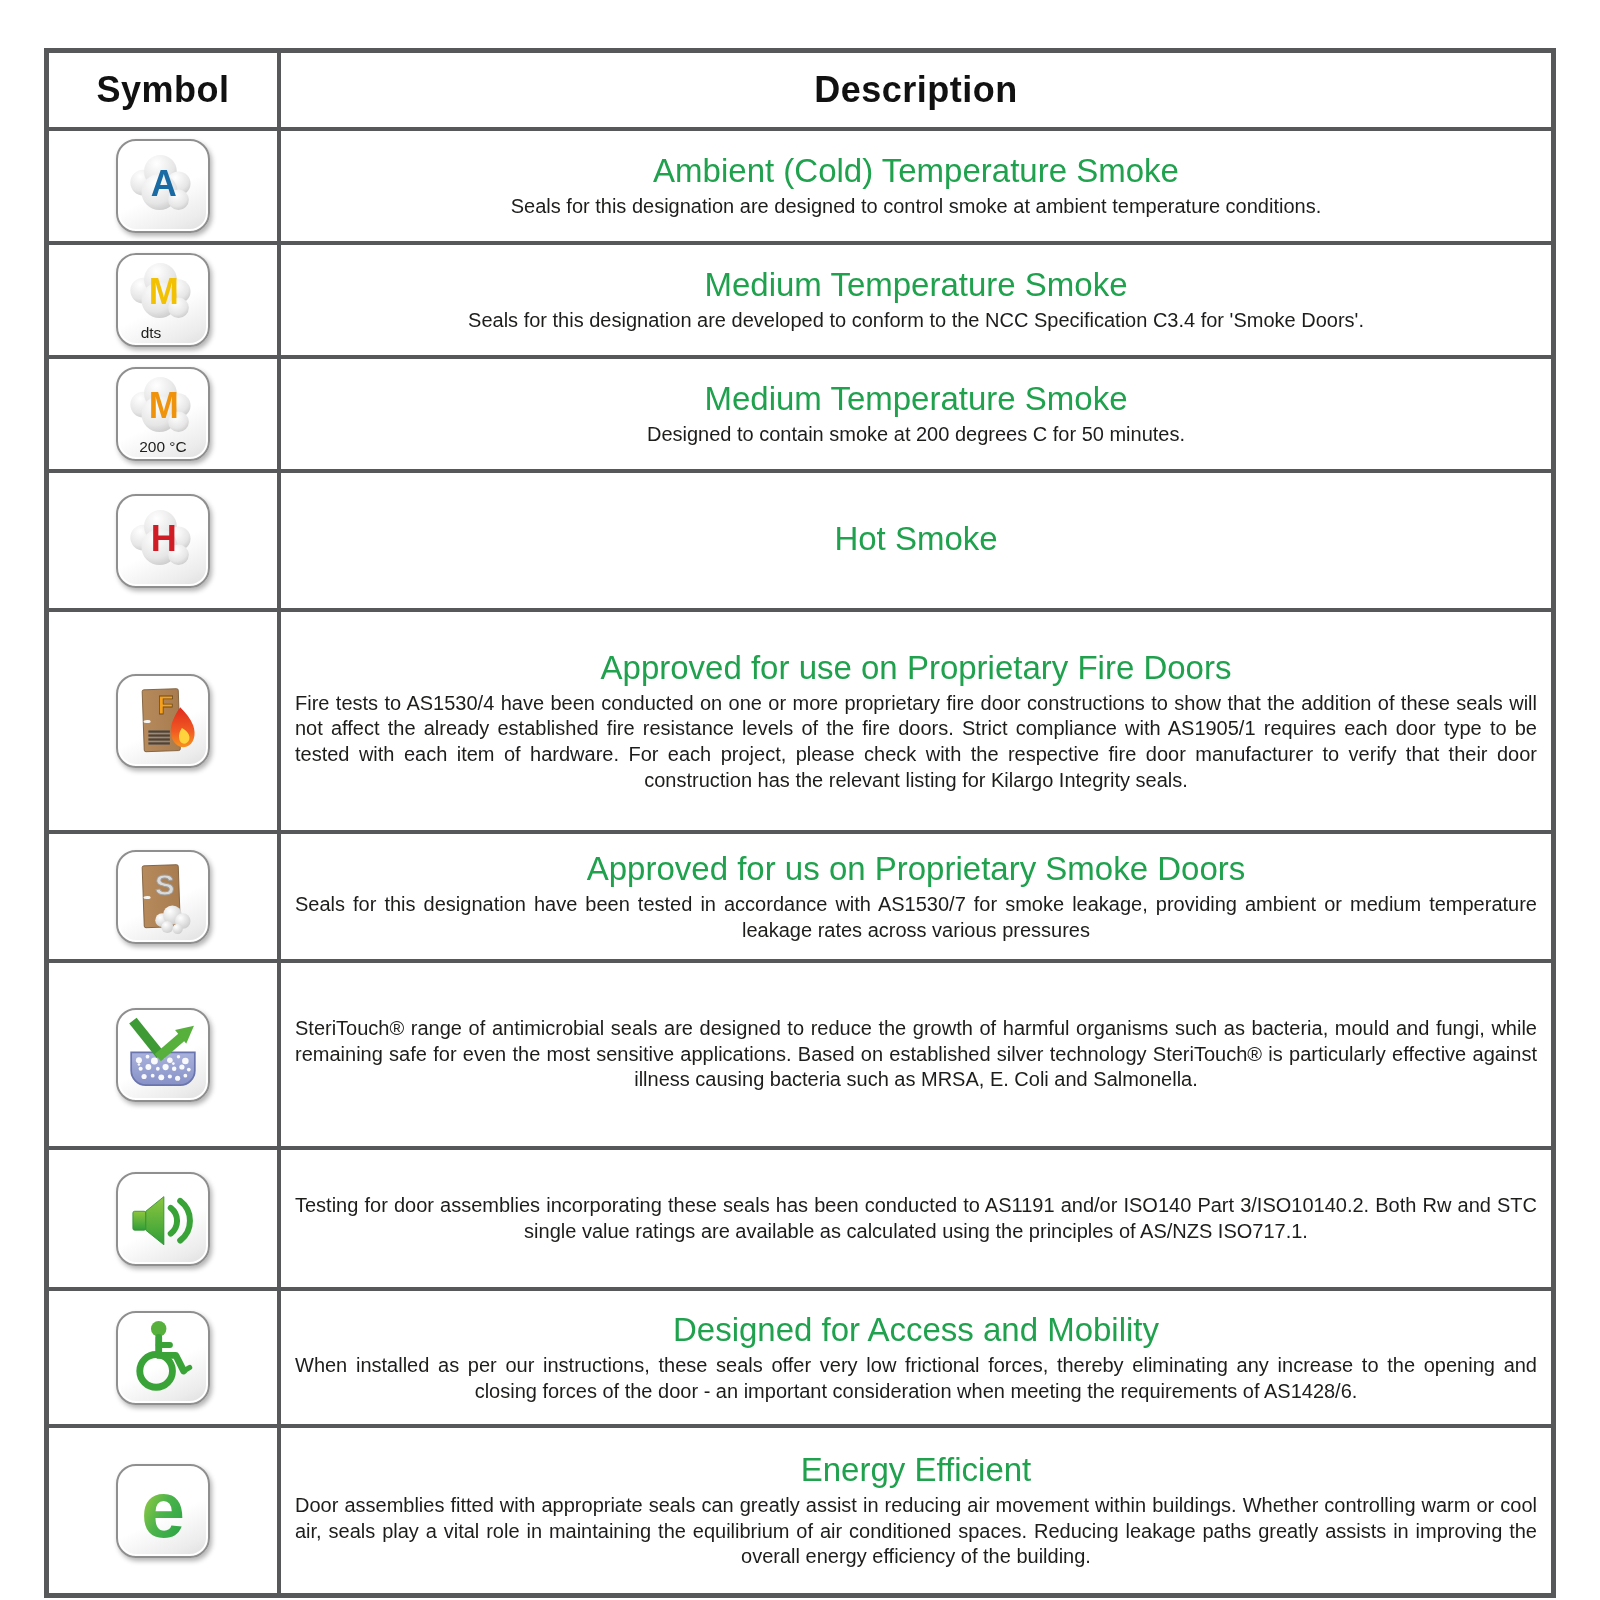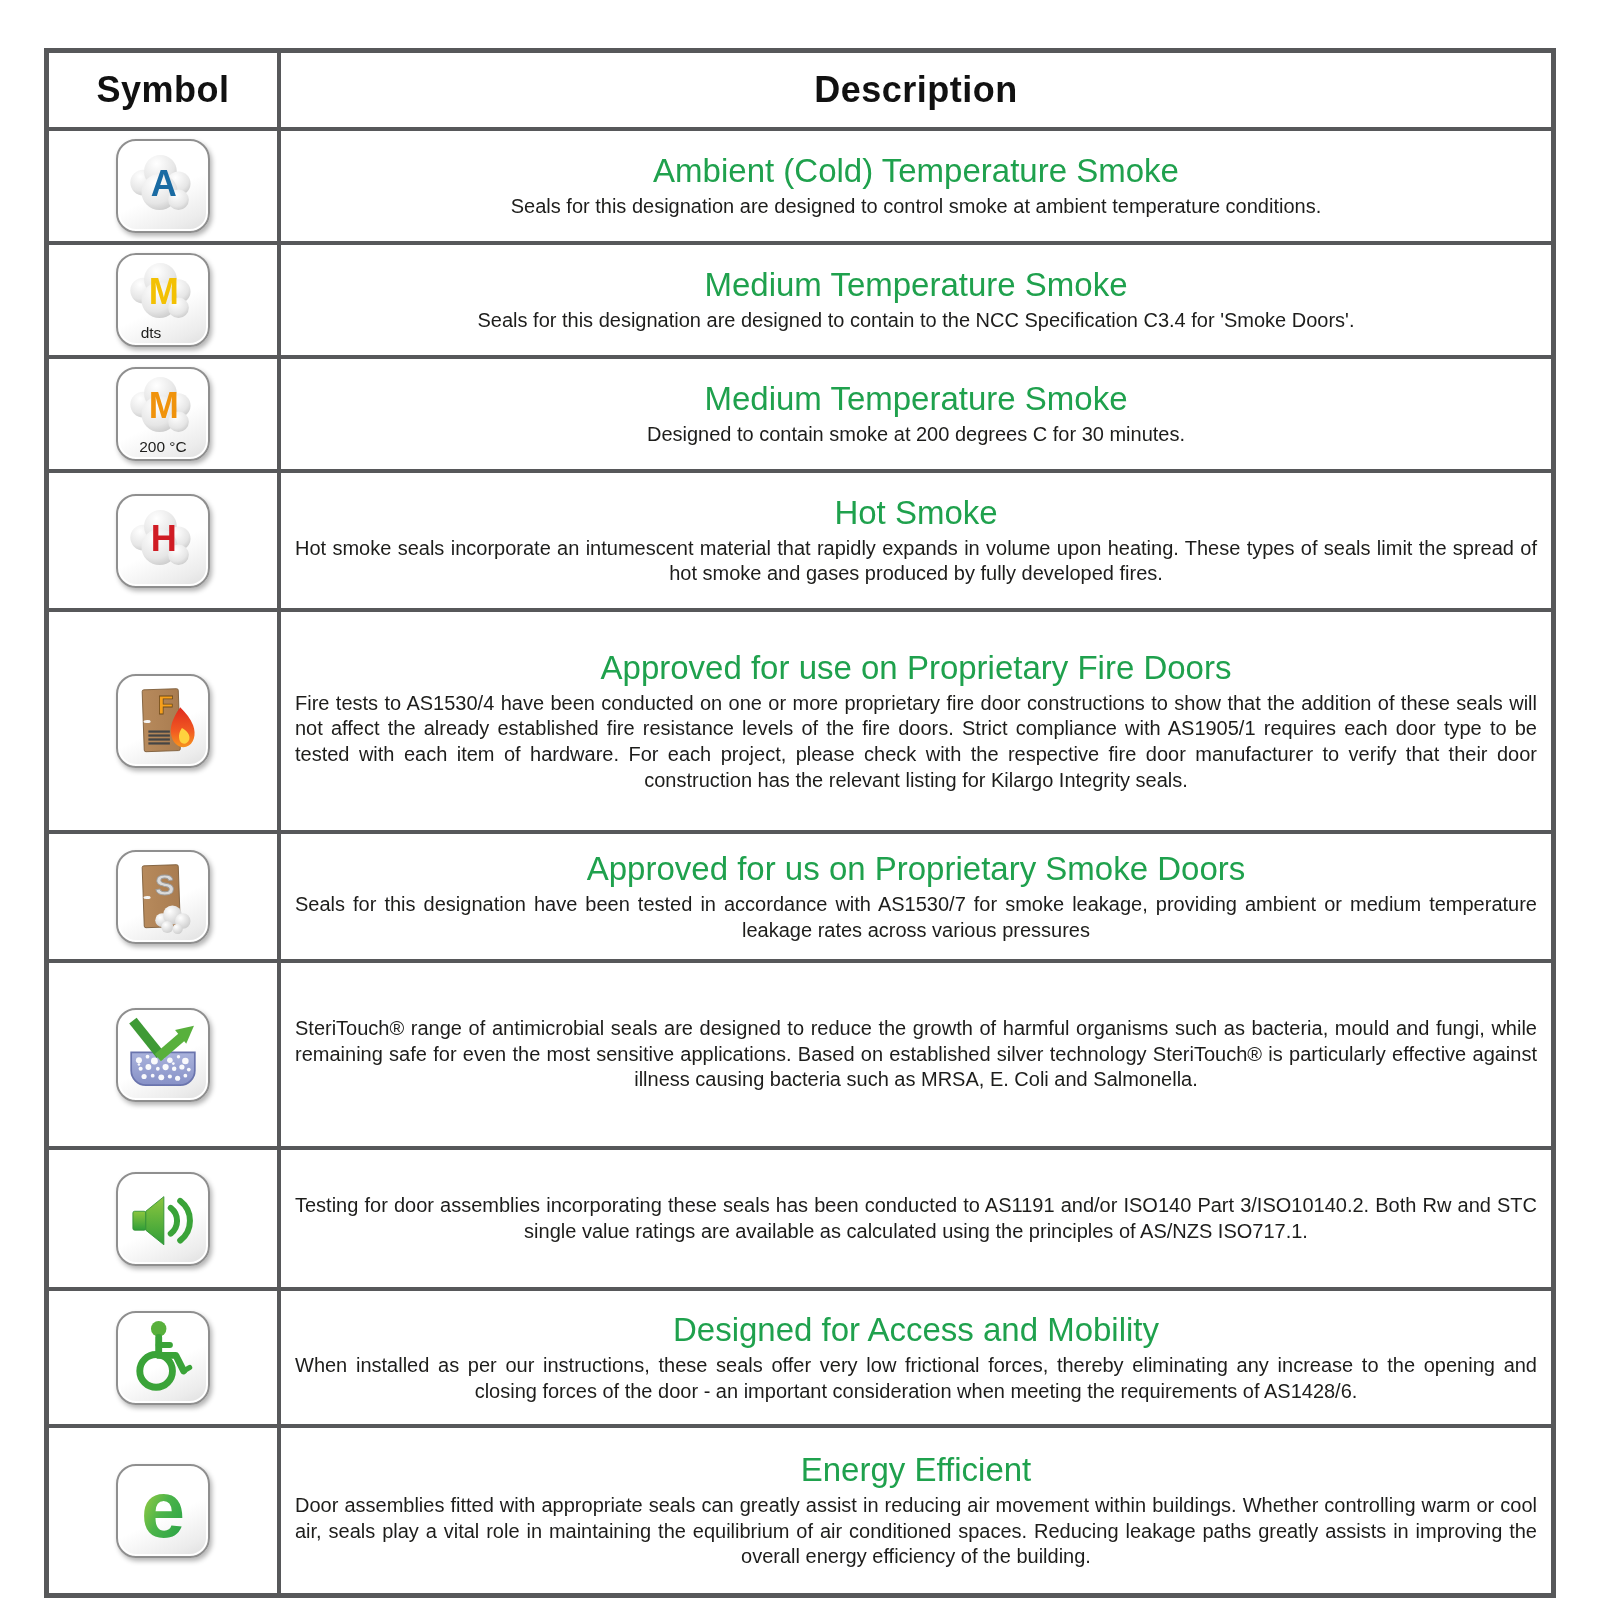--- a/index.html
+++ b/index.html
@@ -118,21 +118,21 @@
         <circle cx="68" cy="66" r="12"></circle>
       </g>
       <text x="51" y="62" font-size="42" font-weight="bold" fill="#f3c103" text-anchor="middle" font-family="Liberation Sans, sans-serif">M</text>
     </g>
     <text x="36" y="94" font-size="18" fill="#1d1d1b" text-anchor="middle" font-family="Liberation Sans, sans-serif">dts</text>
   </svg>
         </div>
     </div>
     <div class="cell desc">
       <h2 class="title">Medium Temperature Smoke</h2>
-      <p class="body">Seals for this designation are designed to contain to the NCC Specification C3.4 for 'Smoke Doors'.</p>
+      <p class="body">Seals for this designation are developed to conform to the NCC Specification C3.4 for 'Smoke Doors'.</p>
     </div>
   </div>
 
   <div class="row" style="min-height:102px">
     <div class="cell sym">
       <div class="icon-frame">
           <svg viewBox="0 0 100 100">
     <defs>
               <radialGradient id="cg2" cx="38%" cy="26%" r="85%">
       <stop offset="0%" stop-color="#ffffff"></stop>
@@ -149,21 +149,21 @@
         <circle cx="68" cy="66" r="12"></circle>
       </g>
       <text x="51" y="62" font-size="42" font-weight="bold" fill="#f0930c" text-anchor="middle" font-family="Liberation Sans, sans-serif">M</text>
     </g>
     <text x="50" y="94" font-size="18" fill="#1d1d1b" text-anchor="middle" font-family="Liberation Sans, sans-serif">200 °C</text>
   </svg>
         </div>
     </div>
     <div class="cell desc">
       <h2 class="title">Medium Temperature Smoke</h2>
-      <p class="body">Designed to contain smoke at 200 degrees C for 30 minutes.</p>
+      <p class="body">Designed to contain smoke at 200 degrees C for 50 minutes.</p>
     </div>
   </div>
 
   <div class="row" style="min-height:135px">
     <div class="cell sym">
       <div class="icon-frame">
           <svg viewBox="0 0 100 100">
     <defs>
               <radialGradient id="cg3" cx="38%" cy="26%" r="85%">
       <stop offset="0%" stop-color="#ffffff"></stop>
@@ -180,21 +180,20 @@
         <circle cx="68" cy="66" r="12"></circle>
       </g>
       <text x="51" y="62" font-size="42" font-weight="bold" fill="#d01c24" text-anchor="middle" font-family="Liberation Sans, sans-serif">H</text>
     </g>
 
   </svg>
         </div>
     </div>
     <div class="cell desc">
       <h2 class="title">Hot Smoke</h2>
-      <p class="body">Hot smoke seals incorporate an intumescent material that rapidly expands in volume upon heating. These types of seals limit the spread of hot smoke and gases produced by fully developed fires.</p>
     </div>
   </div>
 
   <div class="row" style="min-height:218px">
     <div class="cell sym">
       <div class="icon-frame">
           <svg viewBox="0 0 100 100">
             <defs>
       <linearGradient id="dg4" x1="0" y1="0" x2="1" y2="0">
         <stop offset="0" stop-color="#b78a5c"></stop>

